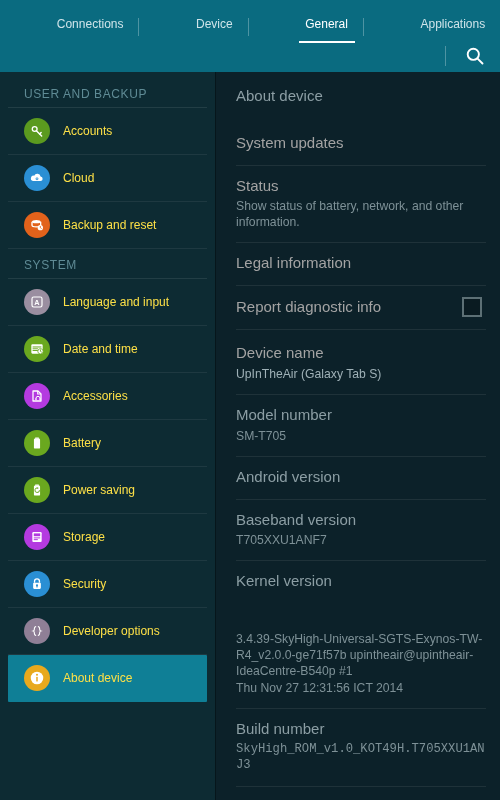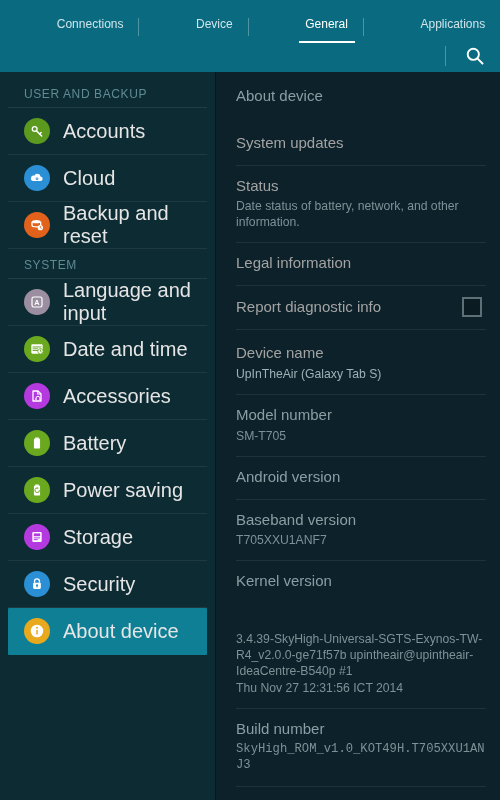--- a/index.html
+++ b/index.html
@@ -143,22 +143,22 @@
     flex: 0 0 26px;
     display: flex;
     align-items: center;
     justify-content: center;
     margin-right: 13px;
   }
 
   .side-icon svg { display: block; }
 
   .side-label {
-    color: #e5e5e5;
-    font-size: 20px;
+    color: #fde047;
+    font-size: 12px;
   }
 
   
   .main {
     flex: 1 1 auto;
     background: #0c2129;
     padding: 0 14px 0 20px;
     overflow: hidden;
   }
 
@@ -336,20 +336,29 @@
           <span class="side-icon" style="background: rgb(42, 143, 212);">
             <svg width="16" height="16" viewBox="0 0 24 24">
               <path d="M8.3 10V8a3.7 3.7 0 0 1 7.4 0v2" fill="none" stroke="#ffffff" stroke-width="2"></path>
               <rect x="6.2" y="10" width="11.6" height="9.4" rx="1.6" fill="#ffffff"></rect>
               <circle cx="12" cy="14" r="1.6" fill="#2a8fd4"></circle>
               <rect x="11.2" y="14" width="1.6" height="3.2" fill="#2a8fd4"></rect>
             </svg>
           </span>
           <span class="side-label">Security</span>
         </div>
+        <div class="side-item">
+          <span class="side-icon" style="background: rgb(143, 127, 150);">
+            <svg width="16" height="16" viewBox="0 0 24 24">
+              <path d="M10 5.5c-2.2.4-2 2.6-2 4 0 1.6-.5 2.2-1.6 2.5 1.1.3 1.6.9 1.6 2.5 0 1.4-.2 3.6 2 4" fill="none" stroke="#ffffff" stroke-width="1.7" stroke-linecap="round"></path>
+              <path d="M14 5.5c2.2.4 2 2.6 2 4 0 1.6.5 2.2 1.6 2.5-1.1.3-1.6.9-1.6 2.5 0 1.4.2 3.6-2 4" fill="none" stroke="#ffffff" stroke-width="1.7" stroke-linecap="round"></path>
+            </svg>
+          </span>
+          <span class="side-label">Developer options</span>
+        </div>
         <div class="side-item selected">
           <span class="side-icon" style="background: rgb(232, 169, 29);">
             <svg width="16" height="16" viewBox="0 0 24 24">
               <circle cx="12" cy="12" r="9.4" fill="#ffffff"></circle>
               <rect x="10.9" y="10.2" width="2.2" height="7.2" rx="1" fill="#e8a91d"></rect>
               <circle cx="12" cy="7.2" r="1.5" fill="#e8a91d"></circle>
             </svg>
           </span>
           <span class="side-label">About device</span>
         </div>
@@ -361,21 +370,21 @@
       </div>
       <div id="rows-container">
           <div class="row pad-top-md">
             <div>
               <div class="row-title bright">System updates</div>
             </div>
           </div>
           <div class="row">
             <div>
               <div class="row-title bright">Status</div>
-              <div class="row-sub" style="white-space: pre-line;">Date status of battery, network, and other information.</div>
+              <div class="row-sub" style="white-space: pre-line;">Show status of battery, network, and other information.</div>
             </div>
           </div>
           <div class="row">
             <div>
               <div class="row-title bright">Legal information</div>
             </div>
           </div>
           <div class="row with-check">
             <div>
               <div class="row-title bright">Report diagnostic info</div>

